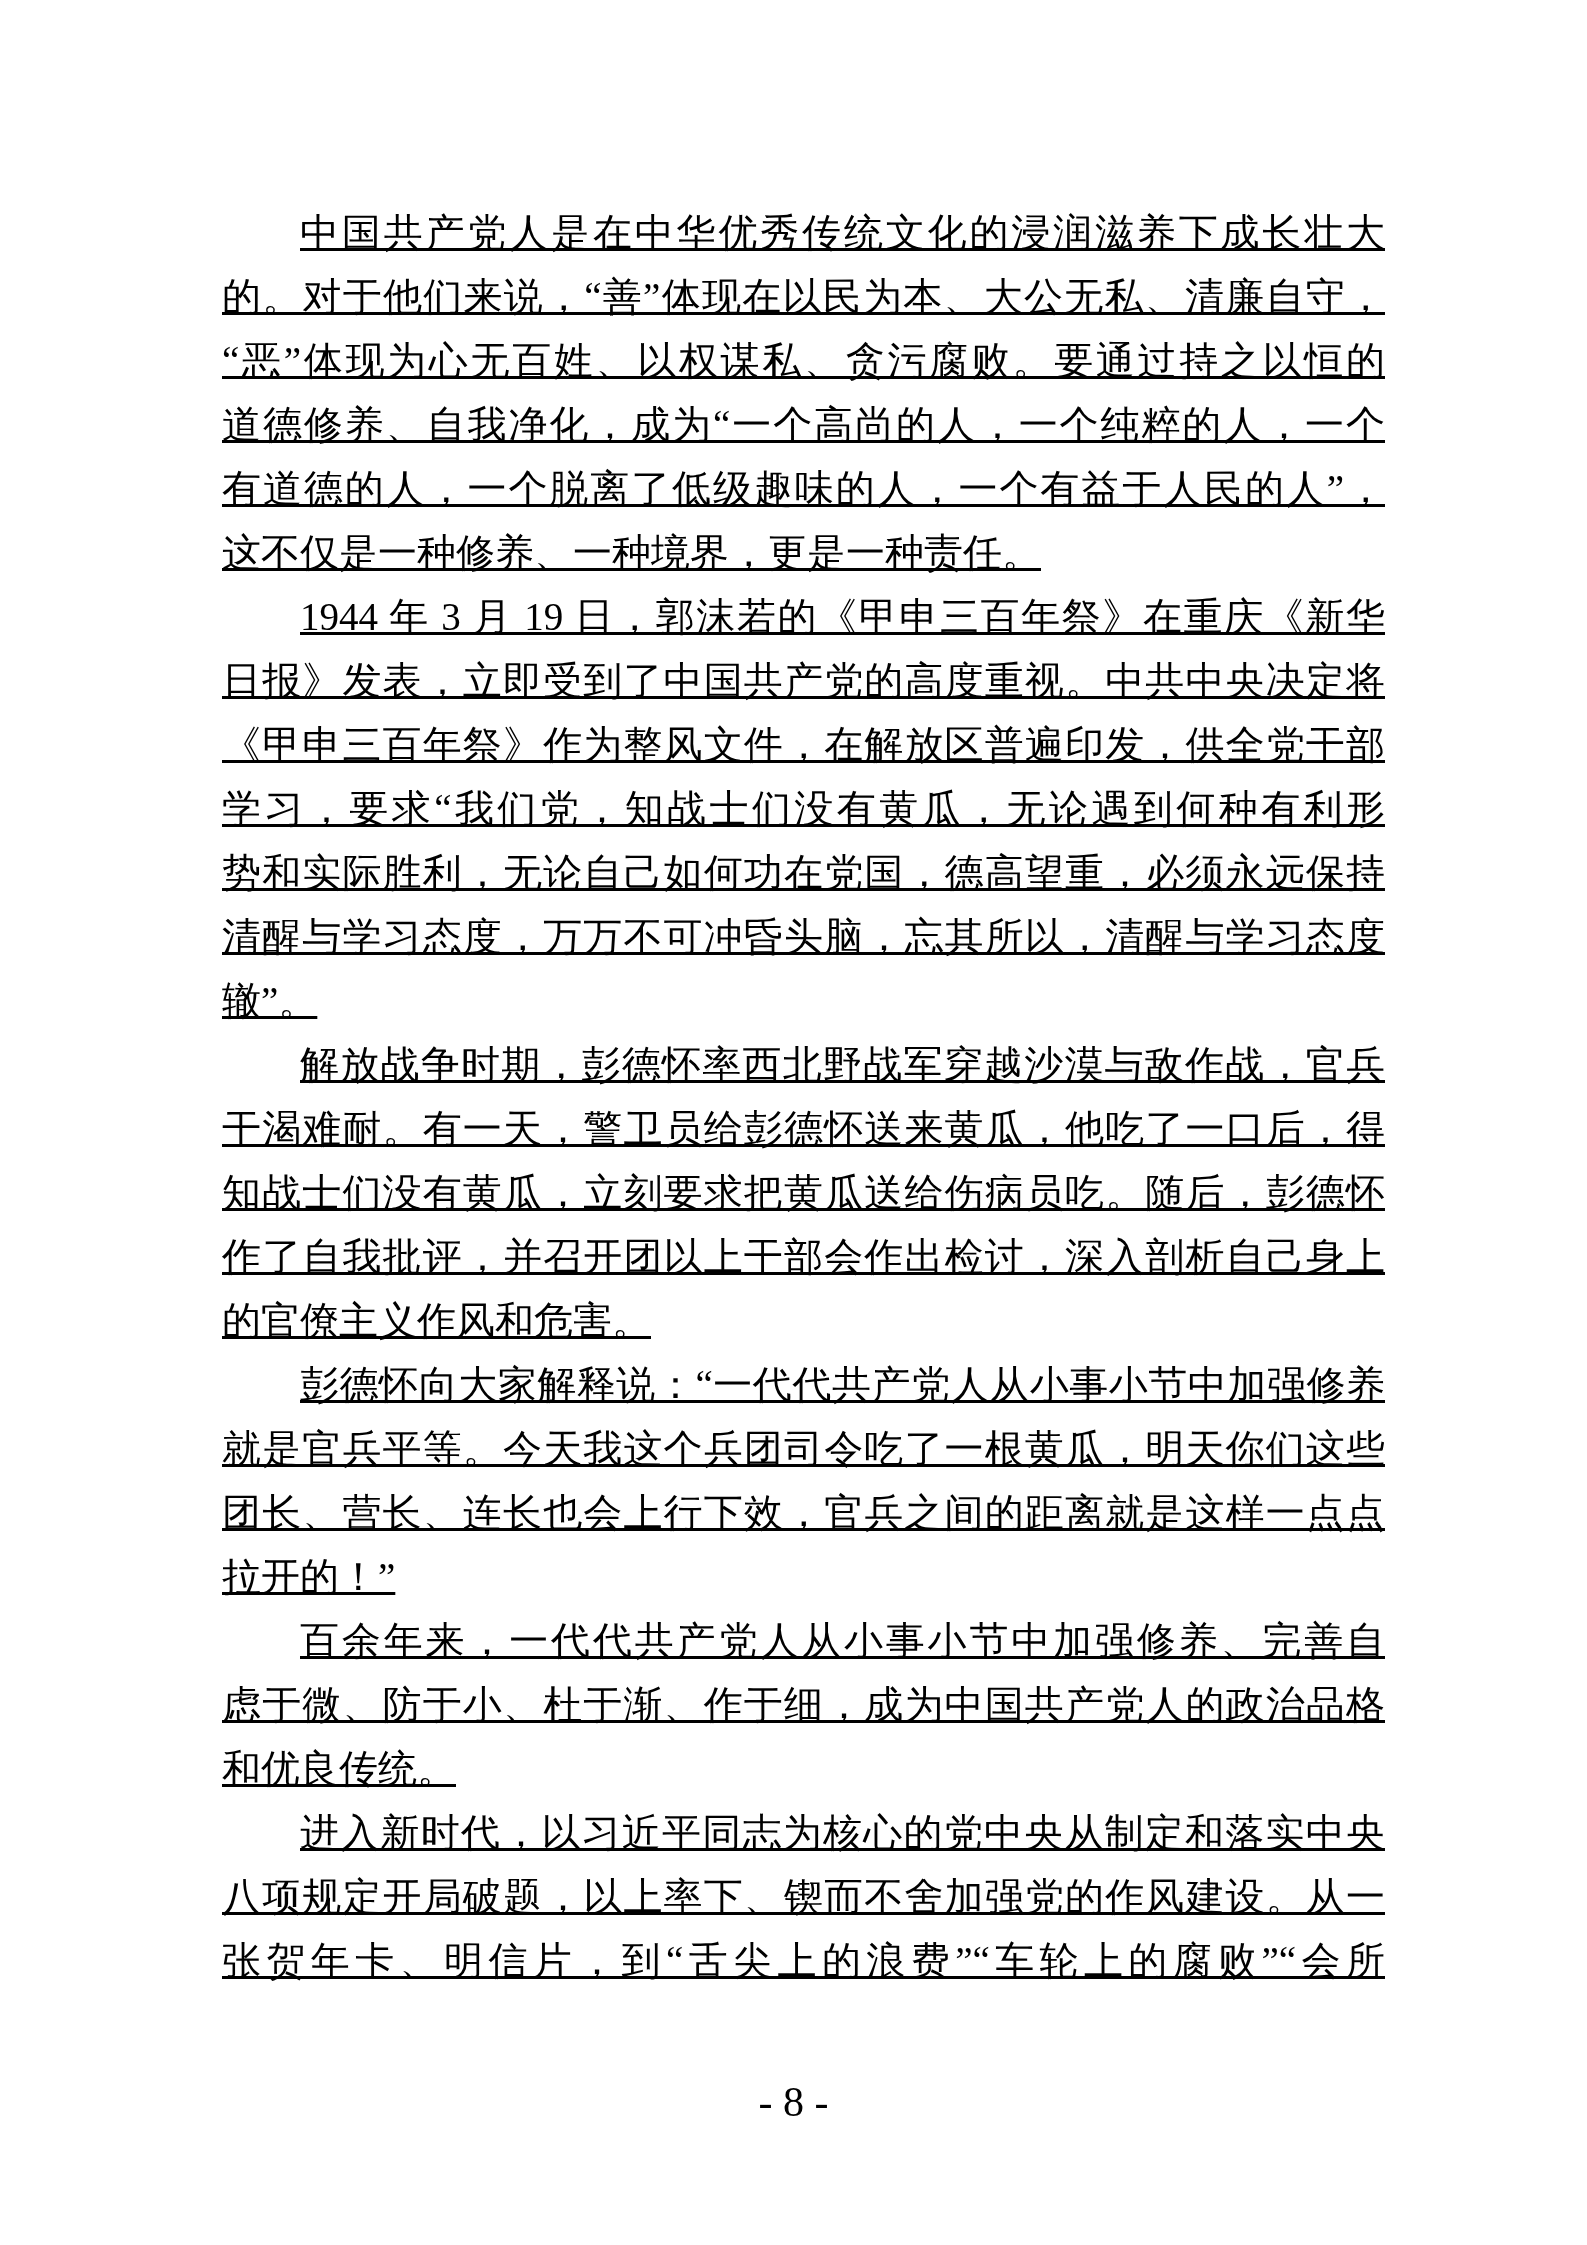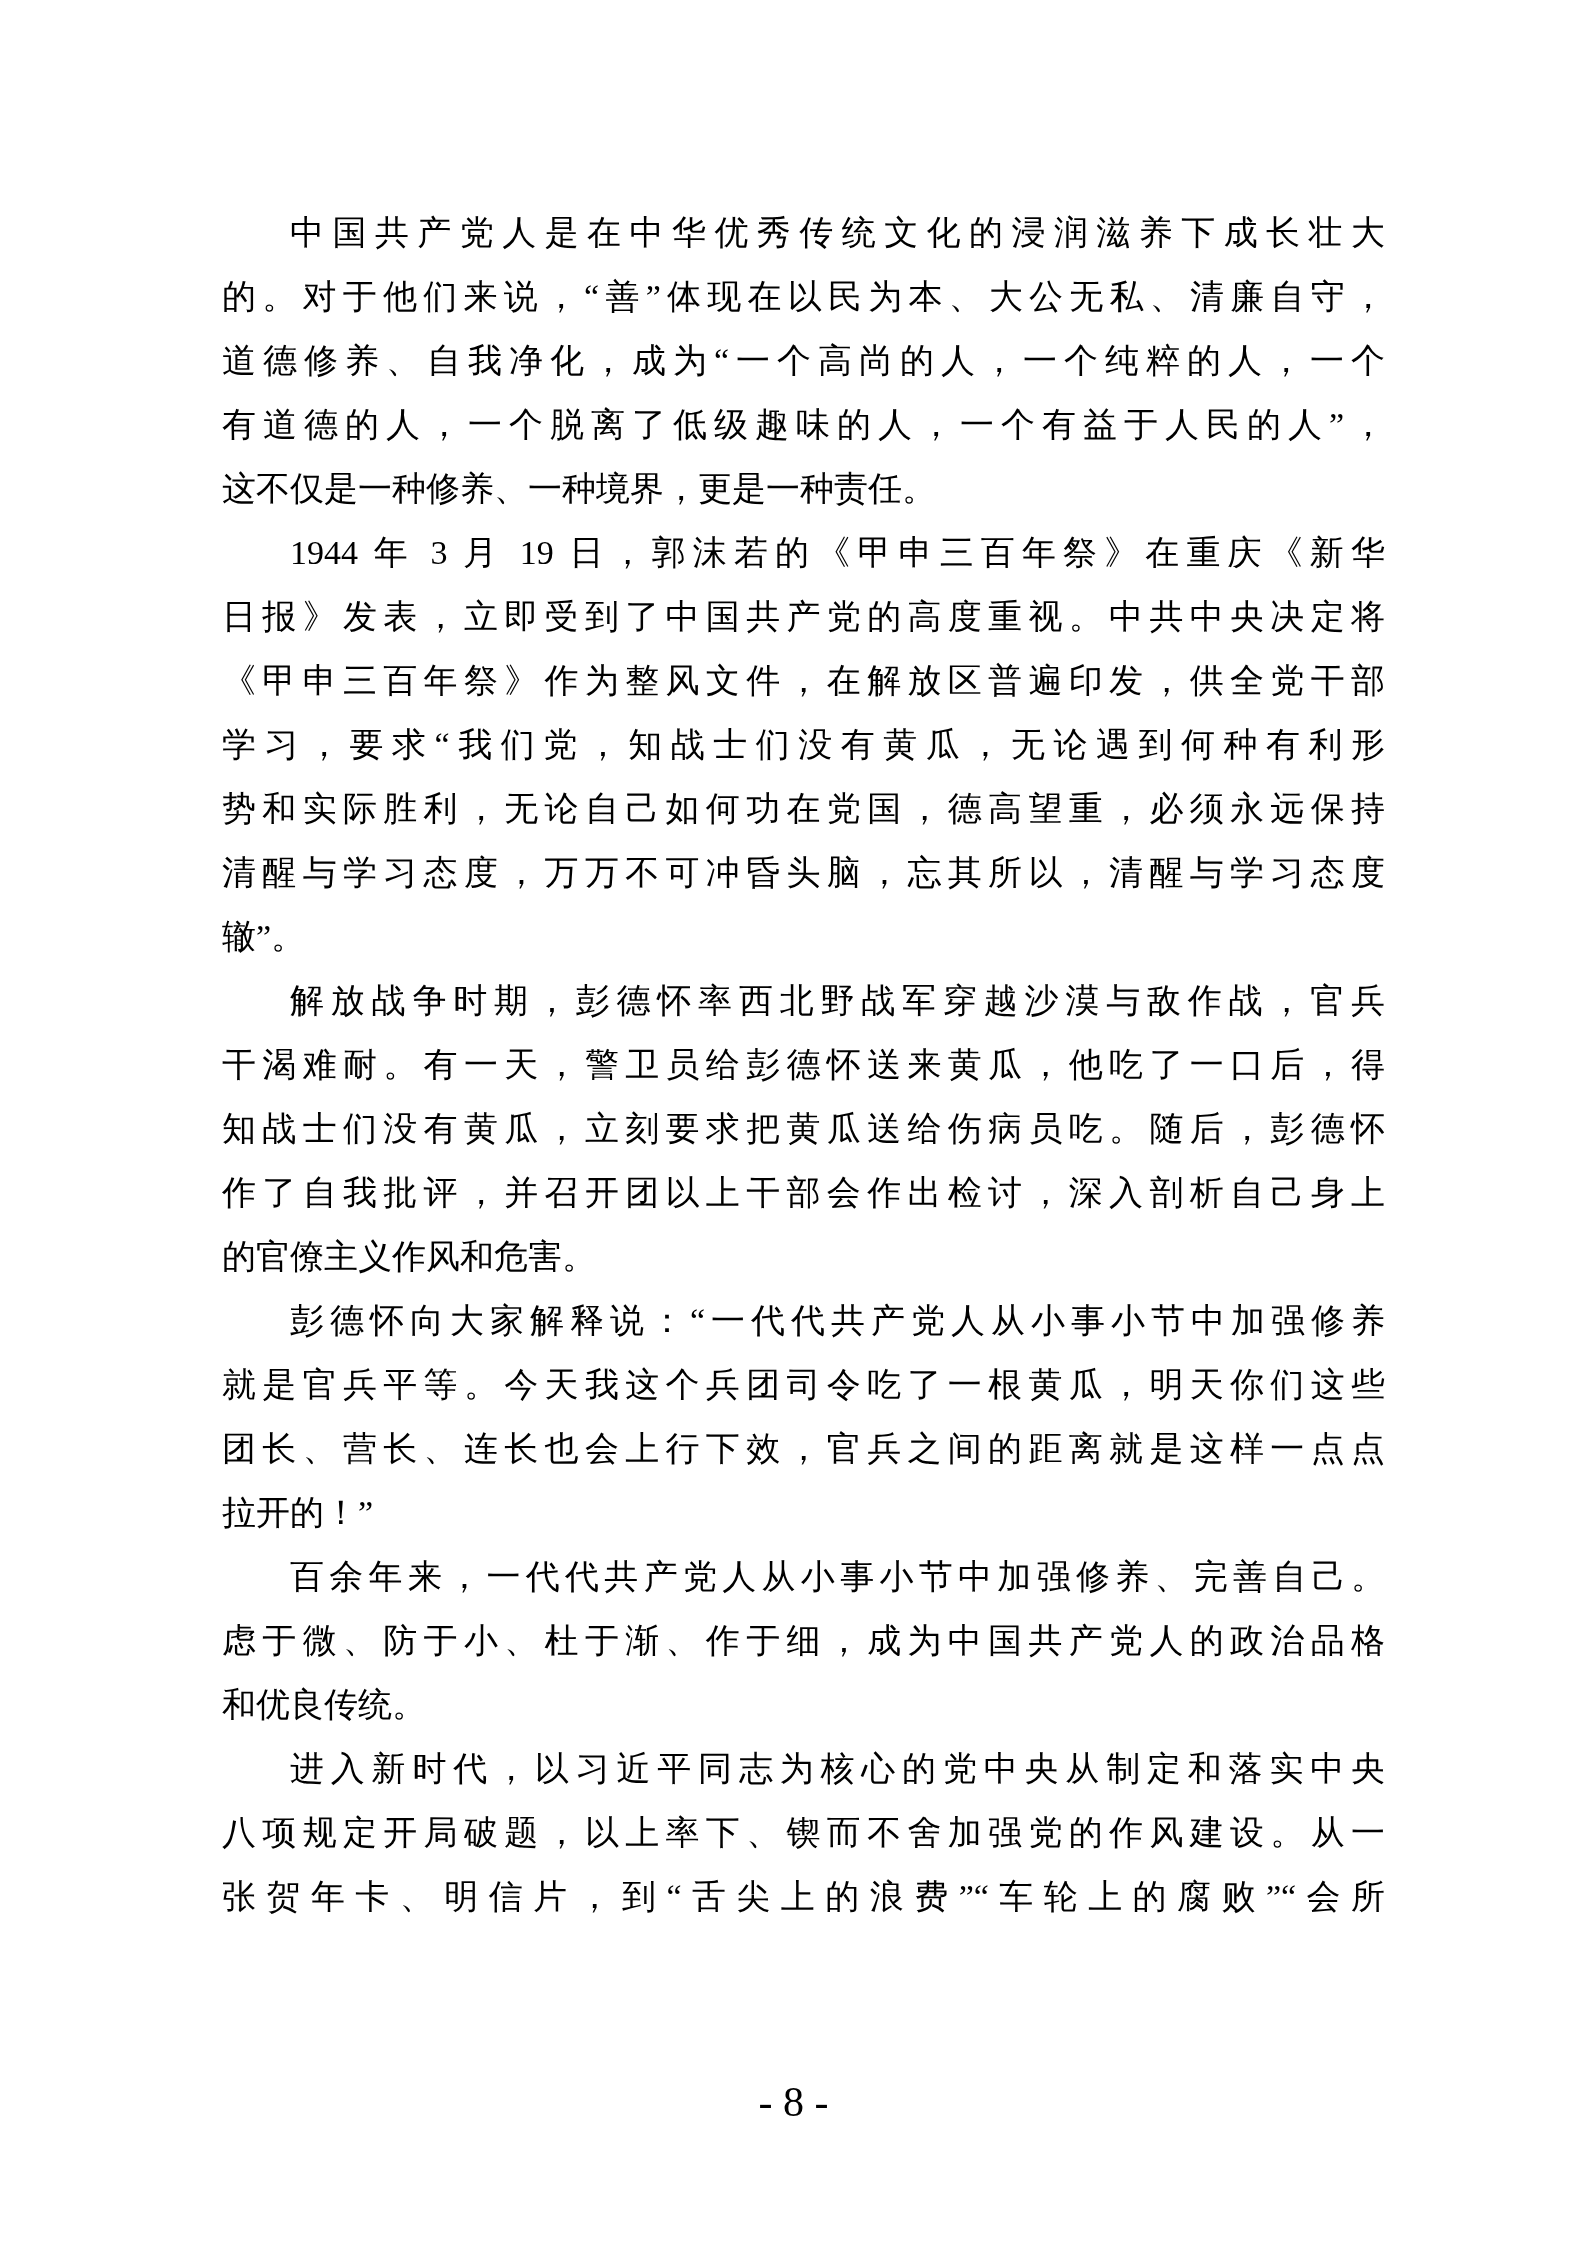--- a/index.html
+++ b/index.html
@@ -18,28 +18,29 @@
     width: 1587px; height: 2245px;
     background: #ffffff;
   }
   .text-block {
     position: absolute;
     left: 222px;
     top: 201px;
     width: 1163px;
   }
   .line {
-    font-size: 34px;
+    font-size: 39px;
     height: 64px;
     line-height: 64px;
     text-align: justify;
     text-align-last: justify;
     text-justify: inter-character;
     overflow: hidden;
     letter-spacing: 0;
+    text-decoration: underline;
   }
   .line.indent { text-indent: 2em; }
   .line.end { text-align-last: left; }
   .footer {
     position: absolute;
     left: 0;
     top: 2072px;
     width: 1587px;
     height: 60px;
     line-height: 60px;
@@ -47,20 +48,21 @@
     font-size: 42px;
   }
 </style>
 </head>
 <body>
 
 <div class="page">
   <div class="text-block">
     <div class="line indent">中国共产党人是在中华优秀传统文化的浸润滋养下成长壮大</div>
     <div class="line">的。对于他们来说，“善”体现在以民为本、大公无私、清廉自守，</div>
+    <div class="line">“恶”体现为心无百姓、以权谋私、贪污腐败。要通过持之以恒的</div>
     <div class="line">道德修养、自我净化，成为“一个高尚的人，一个纯粹的人，一个</div>
     <div class="line">有道德的人，一个脱离了低级趣味的人，一个有益于人民的人”，</div>
     <div class="line end">这不仅是一种修养、一种境界，更是一种责任。</div>
     <div class="line indent">1944 年 3 月 19 日，郭沫若的《甲申三百年祭》在重庆《新华</div>
     <div class="line">日报》发表，立即受到了中国共产党的高度重视。中共中央决定将</div>
     <div class="line">《甲申三百年祭》作为整风文件，在解放区普遍印发，供全党干部</div>
     <div class="line">学习，要求“我们党，知战士们没有黄瓜，无论遇到何种有利形</div>
     <div class="line">势和实际胜利，无论自己如何功在党国，德高望重，必须永远保持</div>
     <div class="line">清醒与学习态度，万万不可冲昏头脑，忘其所以，清醒与学习态度</div>
     <div class="line end">辙”。</div>

